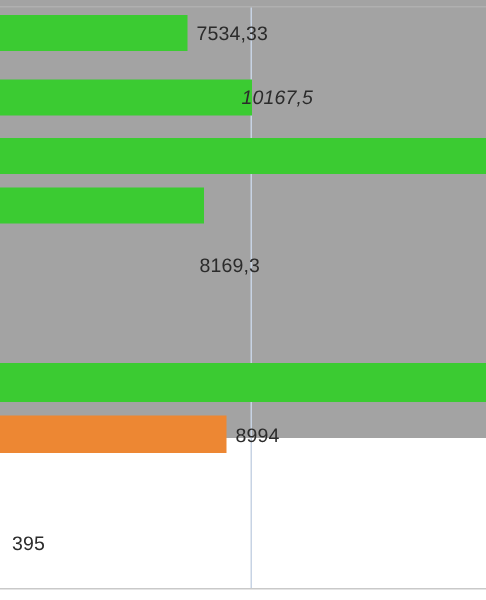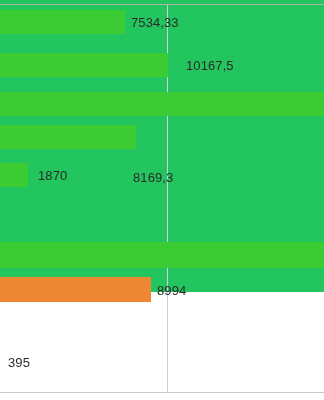--- a/index.html
+++ b/index.html
@@ -7,21 +7,21 @@
     width:324px;height:400px;
     background:#ffffff;
     font-family:"Liberation Sans", sans-serif;
     overflow:hidden;
     position:relative;
   }
   #chart-root{
     position:absolute;
     left:0;top:0;
     width:324px;height:292px;
-    background:#22c55e;
+    background:#a3a3a3;
   }
   
   .rule{
     position:absolute;left:0;width:324px;height:1px;
     background:#b0b0b0;
   }
   .rule.top{top:4px;}
   .rule.bottom{top:392px;background:#c9c9c9;}
   
   .gridline{
@@ -66,32 +66,28 @@
 
   <div class="gridline" style="left: 167px;"></div>
 
   <div class="plot">
       <div class="row" style="top: 5px; height: 24px;">
         <div class="bar" style="width: 125px; background: rgb(59, 203, 50);"></div>
         <div class="bar-label" style="left: 131px;">7534,33</div>
       </div>
       <div class="row" style="top: 48px; height: 24px;">
         <div class="bar" style="width: 168px; background: rgb(59, 203, 50);"></div>
-        <div class="bar-label" style="left: 186px;">10167,5</div>
+        <div class="bar-label" style="left: 161px; font-style: italic;">10167,5</div>
       </div>
       <div class="row" style="top: 87px; height: 24px;">
         <div class="bar" style="width: 324px; background: rgb(59, 203, 50);"></div>
       </div>
       <div class="row" style="top: 120px; height: 24px;">
         <div class="bar" style="width: 136px; background: rgb(59, 203, 50);"></div>
         <div class="bar-label" style="left: 133px; margin-top: 40px;">8169,3</div>
-      </div>
-      <div class="row" style="top: 158px; height: 24px;">
-        <div class="bar" style="width: 28px; background: rgb(59, 203, 50);"></div>
-        <div class="bar-label" style="left: 38px;">1870</div>
       </div>
       <div class="row" style="top: 237px; height: 26px;">
         <div class="bar" style="width: 324px; background: rgb(59, 203, 50);"></div>
       </div>
       <div class="row" style="top: 272px; height: 25px;">
         <div class="bar" style="width: 151px; background: rgb(237, 135, 51);"></div>
         <div class="bar-label" style="left: 157px;">8994</div>
       </div>
       <div class="row" style="top: 345px; height: 24px;">
         <div class="bar-label" style="left: 8px;">395</div>

